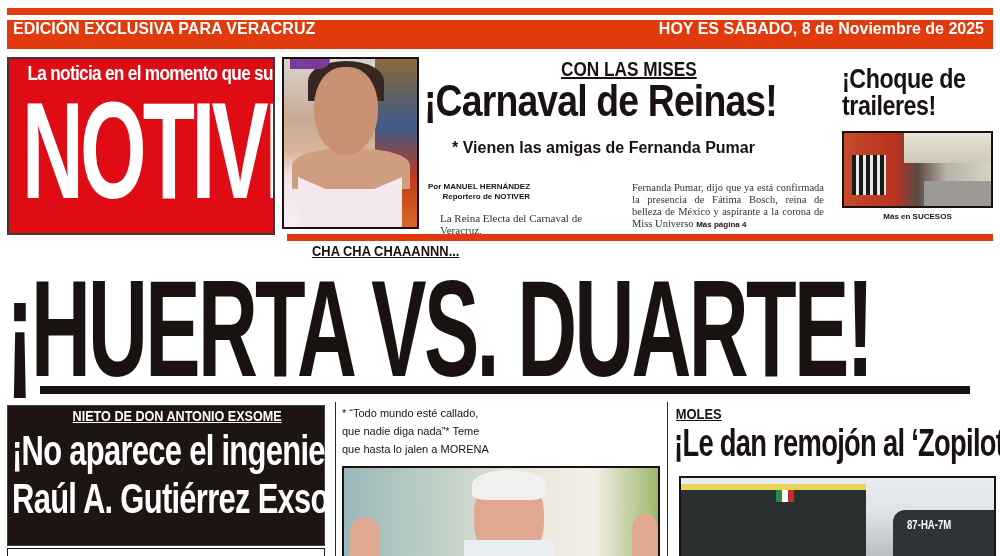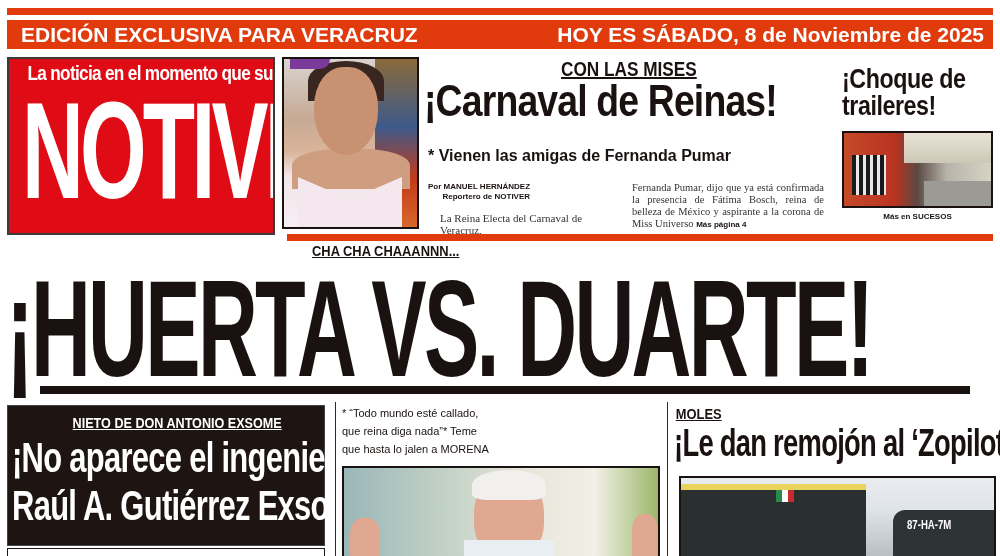--- a/index.html
+++ b/index.html
@@ -1,58 +1,58 @@
 <!DOCTYPE html>
 <html><head>
 <meta charset="utf-8">
 <style>
   * { box-sizing: border-box; margin: 0; padding: 0; }
   body { width: 1000px; height: 556px; overflow: hidden; background: #ffffff; font-family: "Liberation Sans", sans-serif; position: relative; color: #1a1210; }
   .abs { position: absolute; }
 
   .top-rule { left: 7px; top: 8px; width: 986px; height: 7px; background: #e03a0d; }
-  .banner { left: 7px; top: 20px; width: 986px; height: 29px; background: #e03a0d; color: #fff; font-weight: bold; font-size: 21px; display: flex; justify-content: space-between; align-items: center; padding: 0 9px 0 14px; }
+  .banner { left: 7px; top: 20px; width: 986px; height: 29px; background: #e03a0d; color: #fff; font-weight: bold; font-size: 16px; display: flex; justify-content: space-between; align-items: flex-start; padding: 0 9px 0 6px; }
 
   .masthead { left: 7px; top: 57px; width: 268px; height: 178px; background: #df0b15; border: 2px solid #3a3a3a; color: #fff; text-align: center; overflow: hidden; }
   .masthead .slogan { font-family: "Liberation Sans Narrow", "Liberation Sans", sans-serif; font-weight: bold; font-size: 20px; margin-top: 3px; letter-spacing: -0.8px; transform: scaleX(0.86); transform-origin: center; white-space: nowrap; }
   .masthead .brand { font-weight: bold; font-size: 138px; line-height: 130px; letter-spacing: -6px; transform: scaleX(0.62); transform-origin: center top; white-space: nowrap; margin-top: 0px; margin-left: -60px; margin-right: -60px; }
 
   .photo { overflow: hidden; border: 2px solid #1a1210; }
   .photo-queen { left: 282px; top: 57px; width: 137px; height: 172px; background: linear-gradient(180deg, #d9d4d0 0%, #c7aa94 35%, #d9b49b 55%, #f1e6ea 70%, #f5eef2 100%); }
   .photo-queen .face { position:absolute; left: 30px; top: 8px; width: 64px; height: 88px; border-radius: 45% 45% 50% 50%; background: #c89272; }
   .photo-queen .hair { position:absolute; left: 24px; top: 2px; width: 76px; height: 40px; border-radius: 50% 50% 0 0; background: #3a2620; }
   .photo-queen .mural { position:absolute; right: 0; top: 0; width: 42px; height: 170px; background: linear-gradient(180deg,#8a6a3a,#3d5a8a 40%,#c23a1a 70%,#d96a2a); }
   .photo-queen .dress { position:absolute; left: 14px; top: 118px; width: 104px; height: 60px; background: #f4e8ee; clip-path: polygon(0 0, 40% 30%, 60% 30%, 100% 0, 100% 100%, 0 100%); }
   .photo-queen .shoulders { position:absolute; left: 8px; top: 90px; width: 118px; height: 40px; border-radius: 40% 40% 0 0; background: #cf9d80; }
   .photo-queen .ribbon { position:absolute; left: 6px; top: 0; width: 40px; height: 10px; background: #7a3a9a; border-radius: 0 0 20px 0; }
 
   .underline-kicker { text-decoration: underline; font-weight: bold; font-family: "Liberation Sans", sans-serif; transform: scaleX(0.86); display: inline-block; }
   .kicker-mises { left: 424px; top: 58px; width: 410px; text-align: center; font-size: 20px; }
   .headline-carnaval { left: 424px; top: 75px; width: 410px; font-weight: bold; font-size: 45px; letter-spacing: -1px; white-space: nowrap; transform: scaleX(0.83); transform-origin: left top; width: 500px; }
-  .bullets { left: 428px; top: 138px; font-weight: bold; font-size: 16px; line-height: 20px; margin-top: 8px; }
+  .bullets { left: 452px; top: 138px; font-weight: bold; font-size: 16px; line-height: 20px; }
   .byline { left: 428px; top: 182px; font-weight: bold; font-size: 8px; line-height: 10px; text-align: right; }
   .body-col1 { left: 440px; top: 212px; width: 180px; font-family: "Liberation Serif", serif; font-size: 11px; color: #333; }
   .body-col2 { left: 632px; top: 182px; width: 192px; font-family: "Liberation Serif", serif; font-size: 10.5px; line-height: 12px; color: #333; text-align: justify; }
   .body-col2 .more { font-family: "Liberation Sans", sans-serif; font-weight: bold; font-size: 8px; color: #1a1210; }
 
   .headline-choque { left: 842px; top: 66px; font-weight: bold; font-size: 27px; line-height: 27px; letter-spacing: -0.5px; transform: scaleX(0.86); transform-origin: left top; width: 190px; }
   .photo-crash { left: 842px; top: 131px; width: 151px; height: 77px; background: linear-gradient(90deg, #c64a2a 0%, #b83320 35%, #5a4a44 50%, #b8b4aa 70%, #d6d2c4 100%); }
   .photo-crash .grille { position:absolute; left: 8px; top: 22px; width: 34px; height: 40px; background: repeating-linear-gradient(90deg, #1a1a1a 0 4px, #e8e8e8 4px 7px); }
   .photo-crash .sky { position:absolute; left: 60px; top: 0; width: 91px; height: 30px; background: linear-gradient(180deg,#e8e3d6,#cdc7b7); }
   .photo-crash .road { position:absolute; left: 80px; top: 48px; width: 71px; height: 29px; background: #9c9a94; }
   .caption-crash { left: 842px; top: 212px; width: 151px; text-align: center; font-weight: bold; font-size: 8px; }
 
   .mid-rule { left: 287px; top: 234px; width: 706px; height: 7px; background: #e03a0d; }
 
   .kicker-chacha { left: 300px; top: 242px; width: 400px; text-align: left; font-size: 15px; }
   .headline-main { left: 6px; top: 256px; width: 990px; font-weight: bold; font-family: "Liberation Sans", sans-serif; font-size: 122px; line-height: 130px; letter-spacing: -4px; white-space: nowrap; transform: scaleX(0.68) scaleY(1.12); transform-origin: left top; width: 1460px; color: #1a1210; }
   .main-underline { left: 40px; top: 386px; width: 930px; height: 8px; background: #1a1210; }
 
   .box-exsome { left: 7px; top: 405px; width: 318px; height: 141px; background: #1e1412; color: #fff; border: 1px solid #444; }
-  .box-exsome .kicker { text-align: center; font-size: 14px; margin-top: 9px; padding-left: 23px; }
+  .box-exsome .kicker { text-align: center; font-size: 14px; margin-top: 2px; padding-left: 23px; }
   .box-exsome .kicker span { text-decoration: underline; font-weight: bold; display: inline-block; transform: scaleX(0.9); }
   .box-exsome .headline { font-weight: bold; font-size: 43px; line-height: 48px; letter-spacing: -1px; white-space: nowrap; transform: scaleX(0.72); transform-origin: left top; width: 440px; margin-left: 4px; margin-top: 2px; }
   .box-exsome-bottom { left: 7px; top: 548px; width: 318px; height: 8px; border: 1px solid #1e1412; border-bottom: none; }
 
   .vrule { width: 1px; background: #2a2a2a; }
   .vrule-1 { left: 335px; top: 402px; height: 154px; }
   .vrule-2 { left: 667px; top: 402px; height: 154px; }
 
   .quote { left: 342px; top: 404px; width: 320px; font-weight: normal; font-size: 11px; line-height: 18px; }
   .photo-huerta { left: 342px; top: 466px; width: 318px; height: 90px; border-bottom: none; background: linear-gradient(90deg, #9ab7b8 0%, #c6d4c8 35%, #e9e6dc 60%, #f2efe6 80%, #9bb86a 100%); }
@@ -138,21 +138,21 @@
     <div>Raúl A. Gutiérrez Exsome!</div>
   </div>
 </div>
 <div class="abs box-exsome-bottom"></div>
 
 <div class="abs vrule vrule-1"></div>
 <div class="abs vrule vrule-2"></div>
 
 <div class="abs quote">
   <div>* “Todo mundo esté callado,</div>
-  <div>que reina diga nada”* Teme</div>
+  <div>que nadie diga nada”* Teme</div>
   <div>que hasta lo jalen a MORENA</div>
 </div>
 <div class="abs photo photo-huerta">
   <div class="handl"></div>
   <div class="handr"></div>
   <div class="head"></div>
   <div class="hairw"></div>
   <div class="shirt"></div>
 </div>
 

